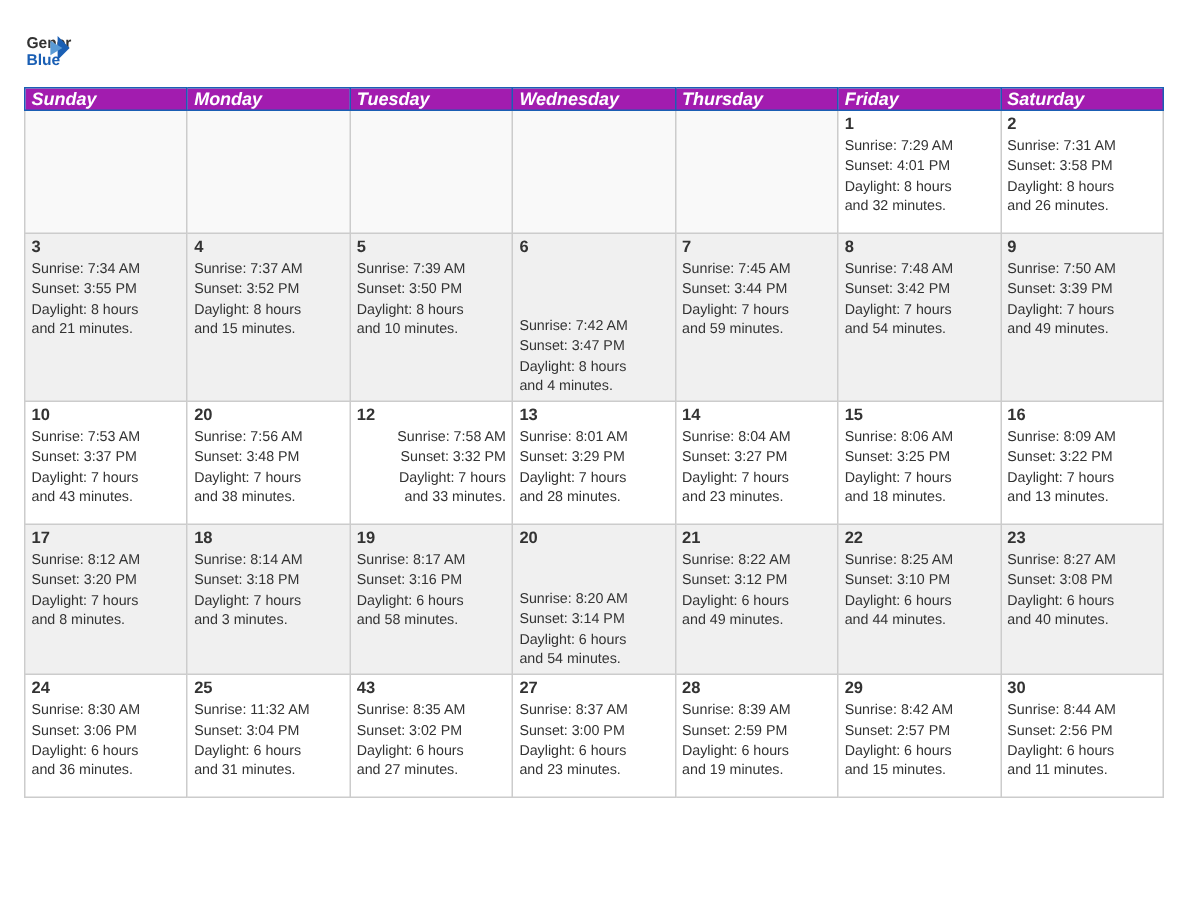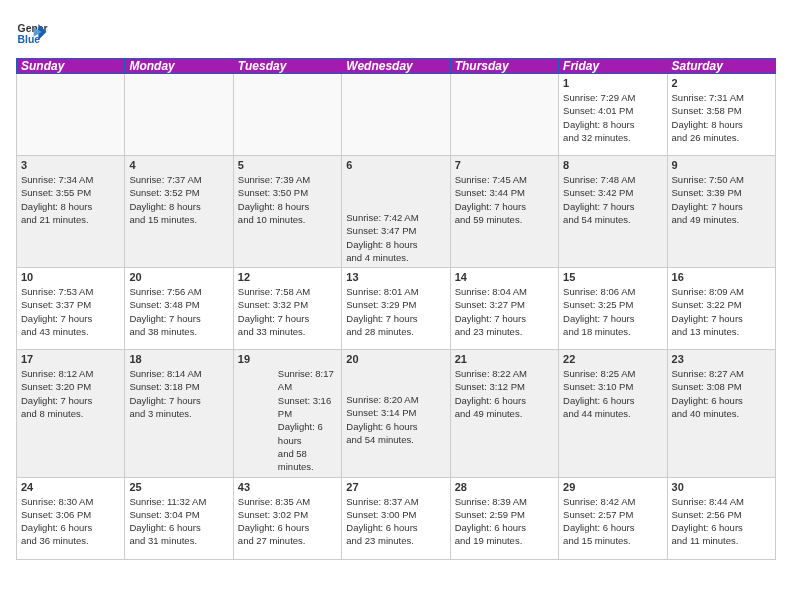--- a/index.html
+++ b/index.html
@@ -201,21 +201,21 @@
           </td>
           <td>
             <span class="day-num">20</span>
             <div class="day-info" style="white-space: pre-line;">Sunrise: 7:56 AM
 Sunset: 3:48 PM
 Daylight: 7 hours
 and 38 minutes.</div>
           </td>
           <td>
             <span class="day-num">12</span>
-            <div class="day-info" style="white-space: pre-line;">Sunrise: 7:58 AM
+            <div class="day-info" style="white-space: pre-line; text-align: right;">Sunrise: 7:58 AM
 Sunset: 3:32 PM
 Daylight: 7 hours
 and 33 minutes.</div>
           </td>
           <td>
             <span class="day-num">13</span>
             <div class="day-info" style="white-space: pre-line;">Sunrise: 8:01 AM
 Sunset: 3:29 PM
 Daylight: 7 hours
 and 28 minutes.</div>
@@ -252,21 +252,21 @@
           </td>
           <td>
             <span class="day-num">18</span>
             <div class="day-info" style="white-space: pre-line;">Sunrise: 8:14 AM
 Sunset: 3:18 PM
 Daylight: 7 hours
 and 3 minutes.</div>
           </td>
           <td>
             <span class="day-num">19</span>
-            <div class="day-info" style="white-space: pre-line; margin-left: 40px;">Sunrise: 8:17 AM
+            <div class="day-info" style="white-space: pre-line;">Sunrise: 8:17 AM
 Sunset: 3:16 PM
 Daylight: 6 hours
 and 58 minutes.</div>
           </td>
           <td>
             <span class="day-num">20</span>
             <div class="day-info" style="white-space: pre-line; margin-top: 28px;">Sunrise: 8:20 AM
 Sunset: 3:14 PM
 Daylight: 6 hours
 and 54 minutes.</div>

